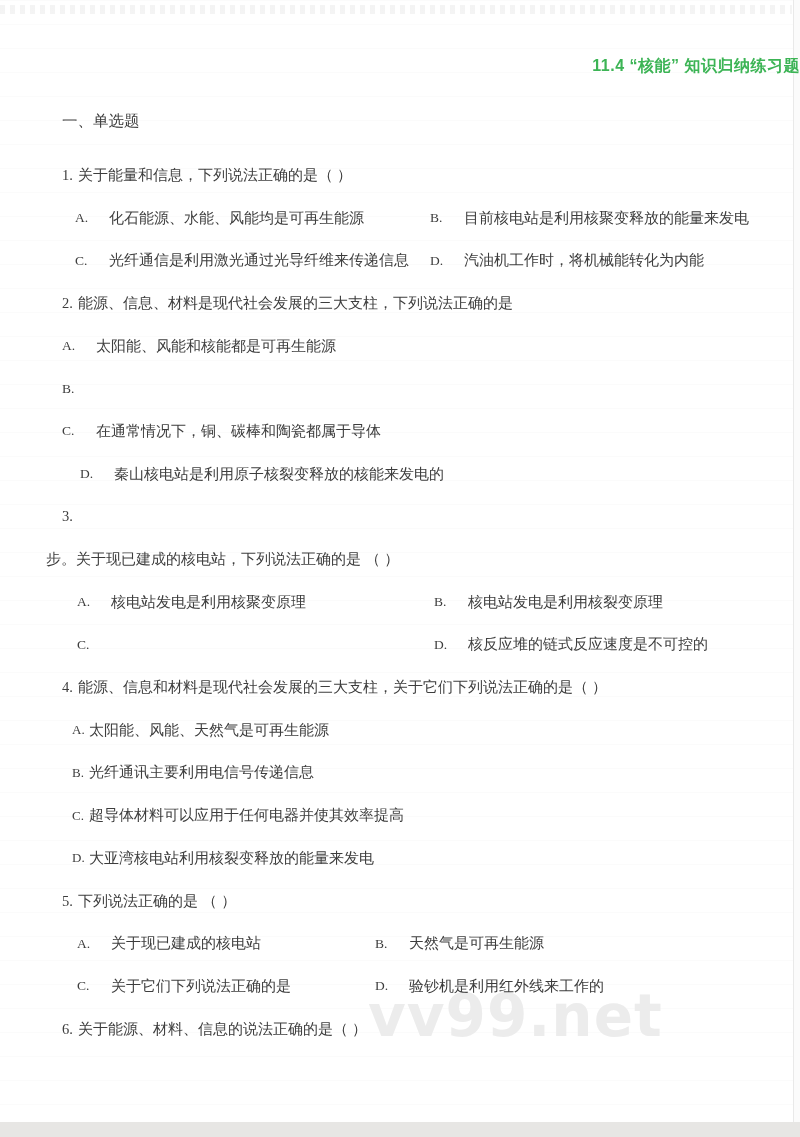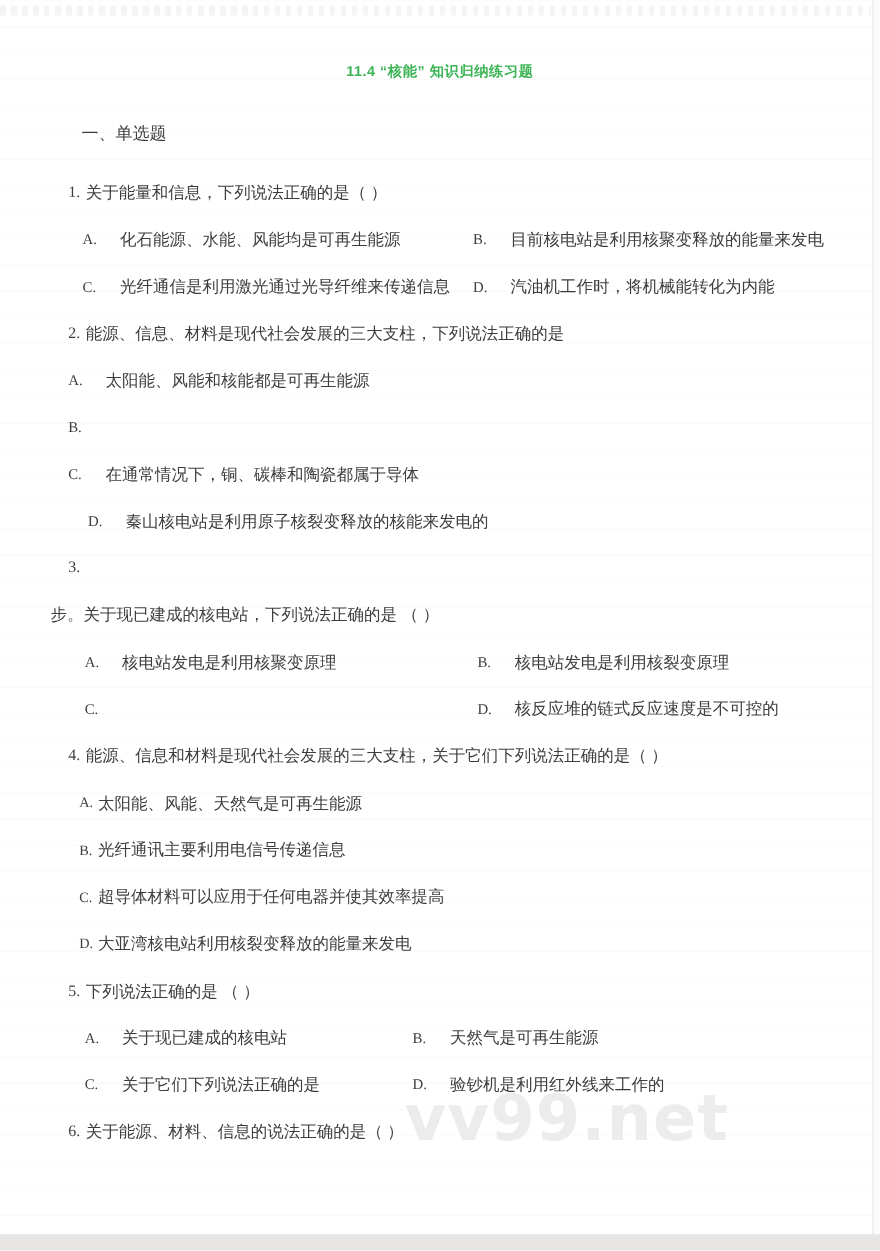--- a/index.html
+++ b/index.html
@@ -25,29 +25,29 @@
   .right-edge {
     position: absolute; top: 0; right: 0; width: 6px; height: 1122px;
     background: #fbfbfb; border-left: 1px solid #e9e9e9;
   }
   .bottom-bar {
     position: absolute; bottom: 0; left: 0; right: 0; height: 15px;
     background: #e7e6e4;
   }
   .title {
     position: absolute; top: 56px; left: 0; right: 0;
-    text-align: center;
-    font-size: 13px; font-weight: bold;
+    text-align: right;
+    font-size: 16px; font-weight: bold;
     color: #3cb455;
     letter-spacing: 0.5px;
     z-index: 2;
   }
   .section-heading {
     position: absolute; top: 111px; left: 62px;
-    font-size: 15.5px; z-index: 2; margin-left: 12px;
+    font-size: 15.5px; z-index: 2;
   }
   .watermark {
     position: absolute; left: 368px; top: 982px;
     font-size: 58px; font-weight: bold;
     color: #ececec; letter-spacing: 1px;
     z-index: 1;
     font-family: "DejaVu Sans", sans-serif;
   }
   .content {
     position: absolute; top: 154px; left: 0; right: 0;

